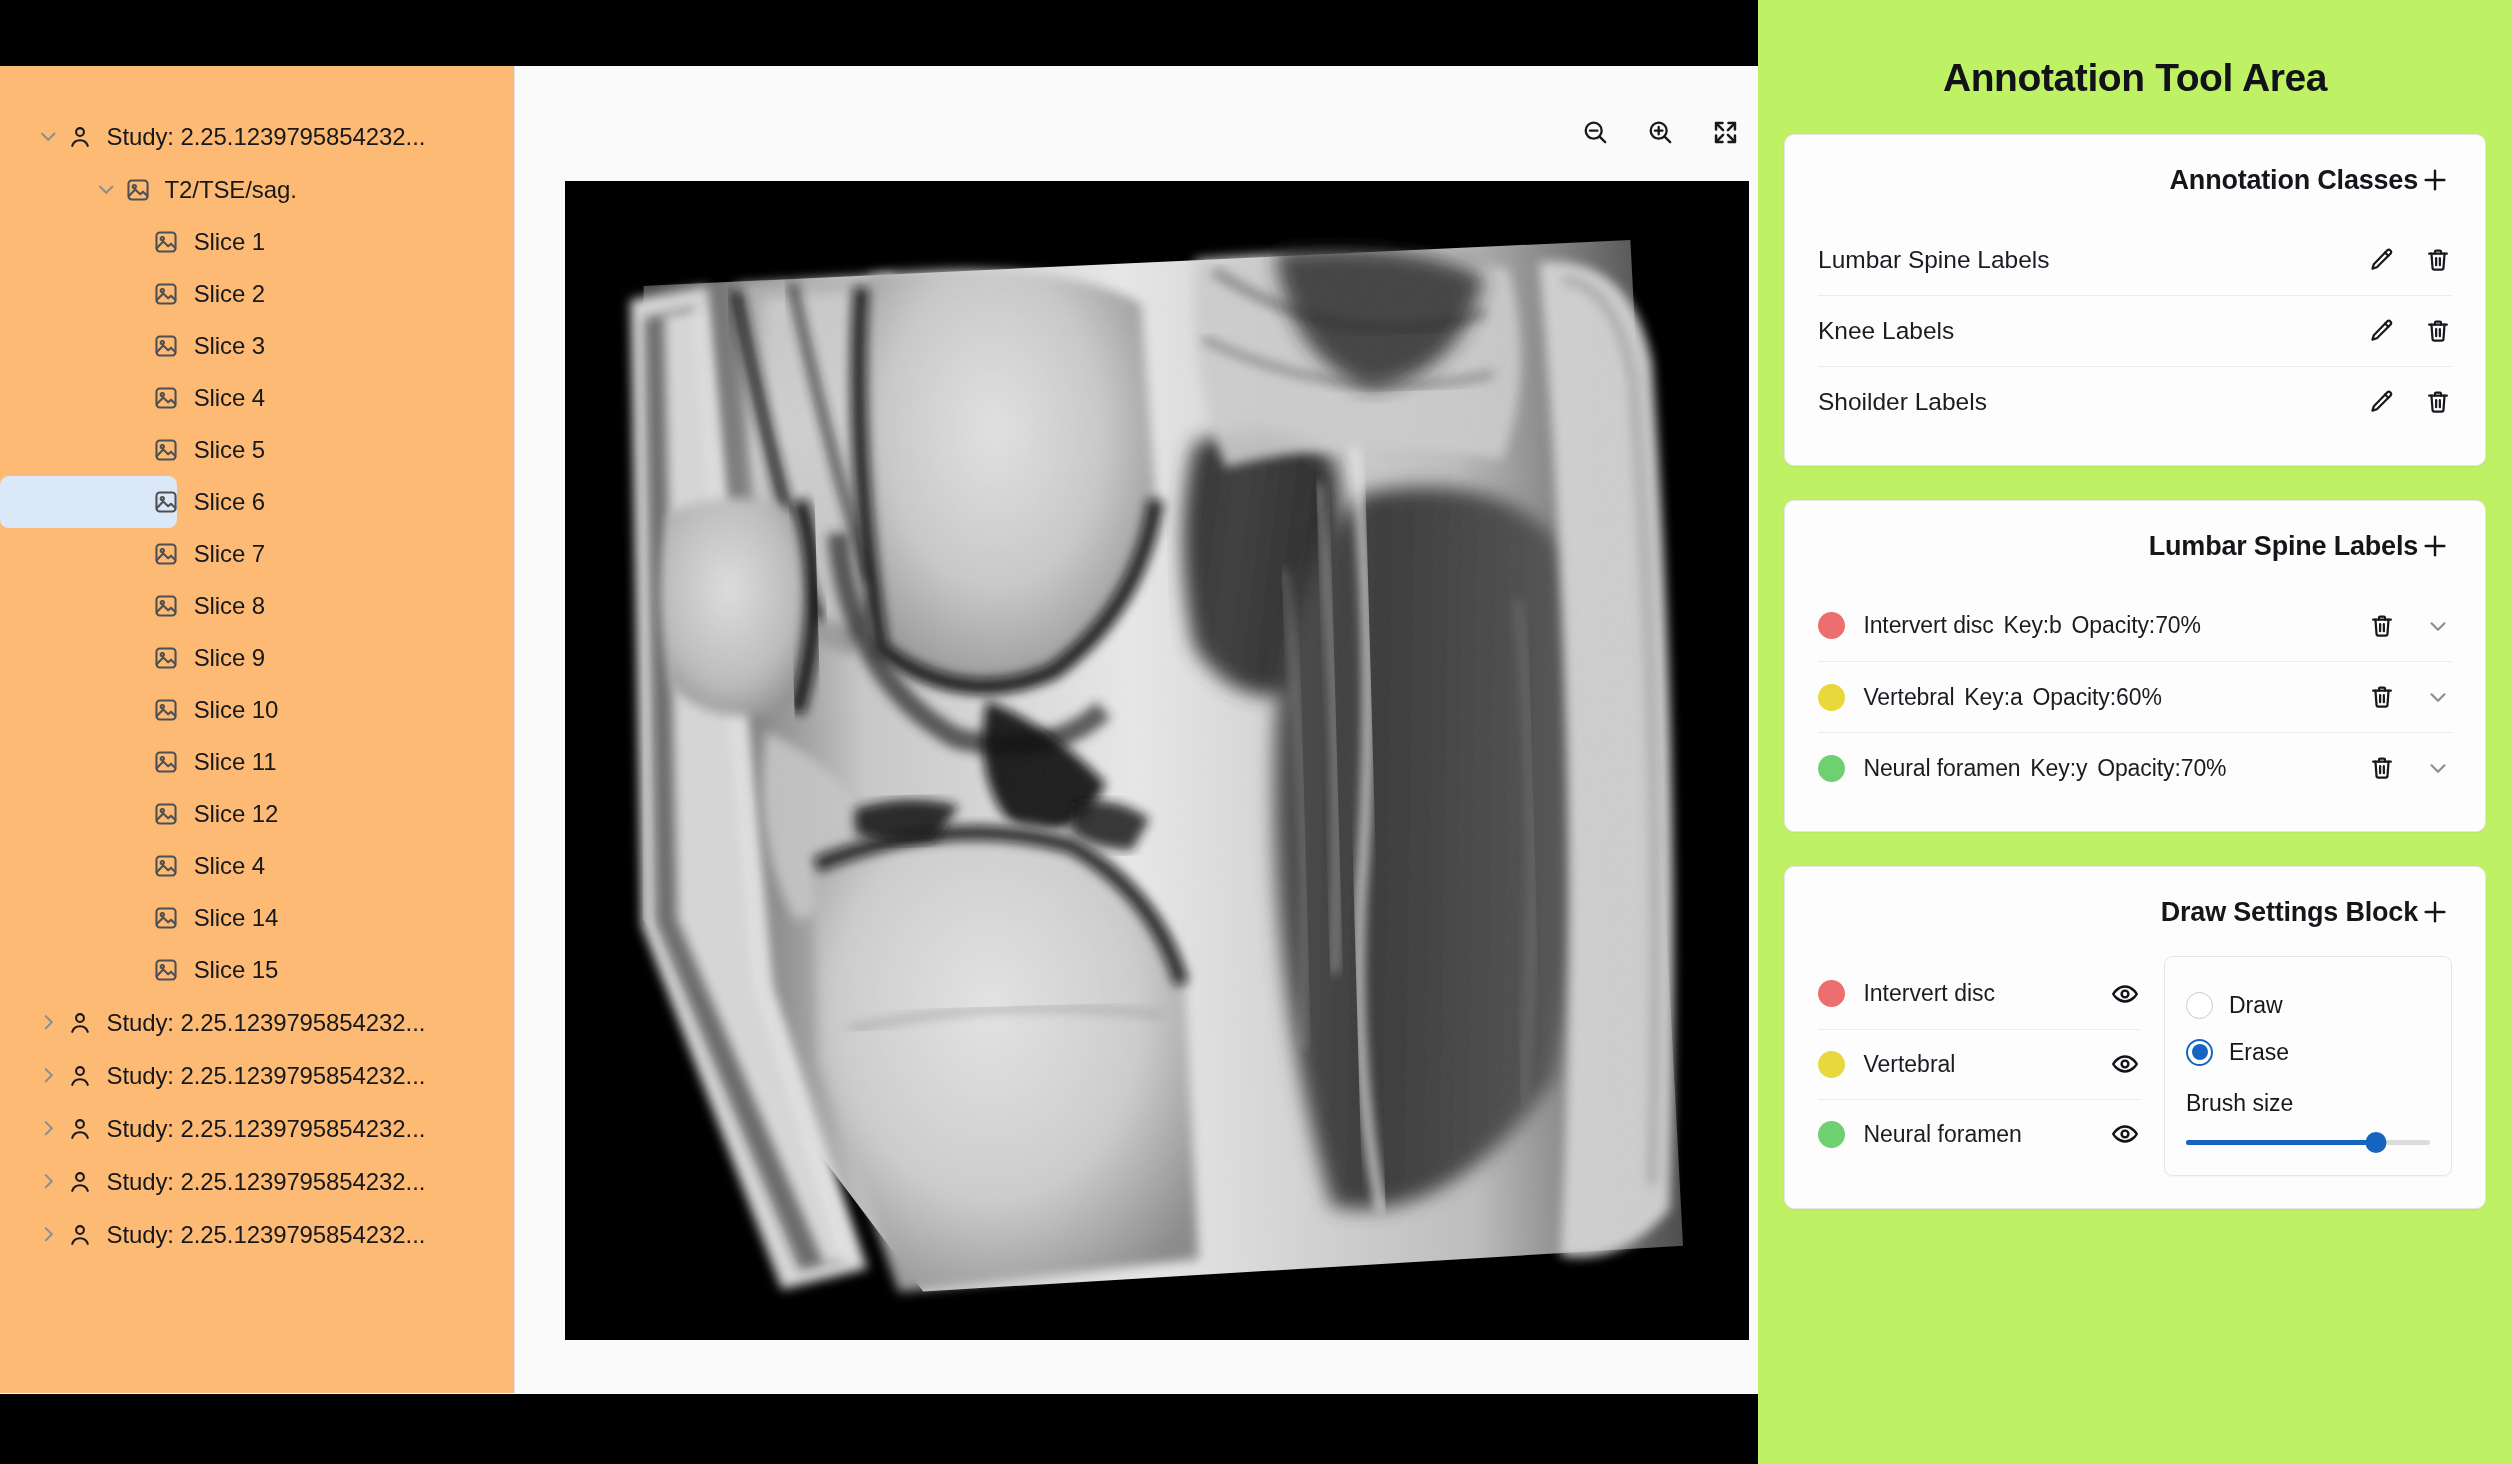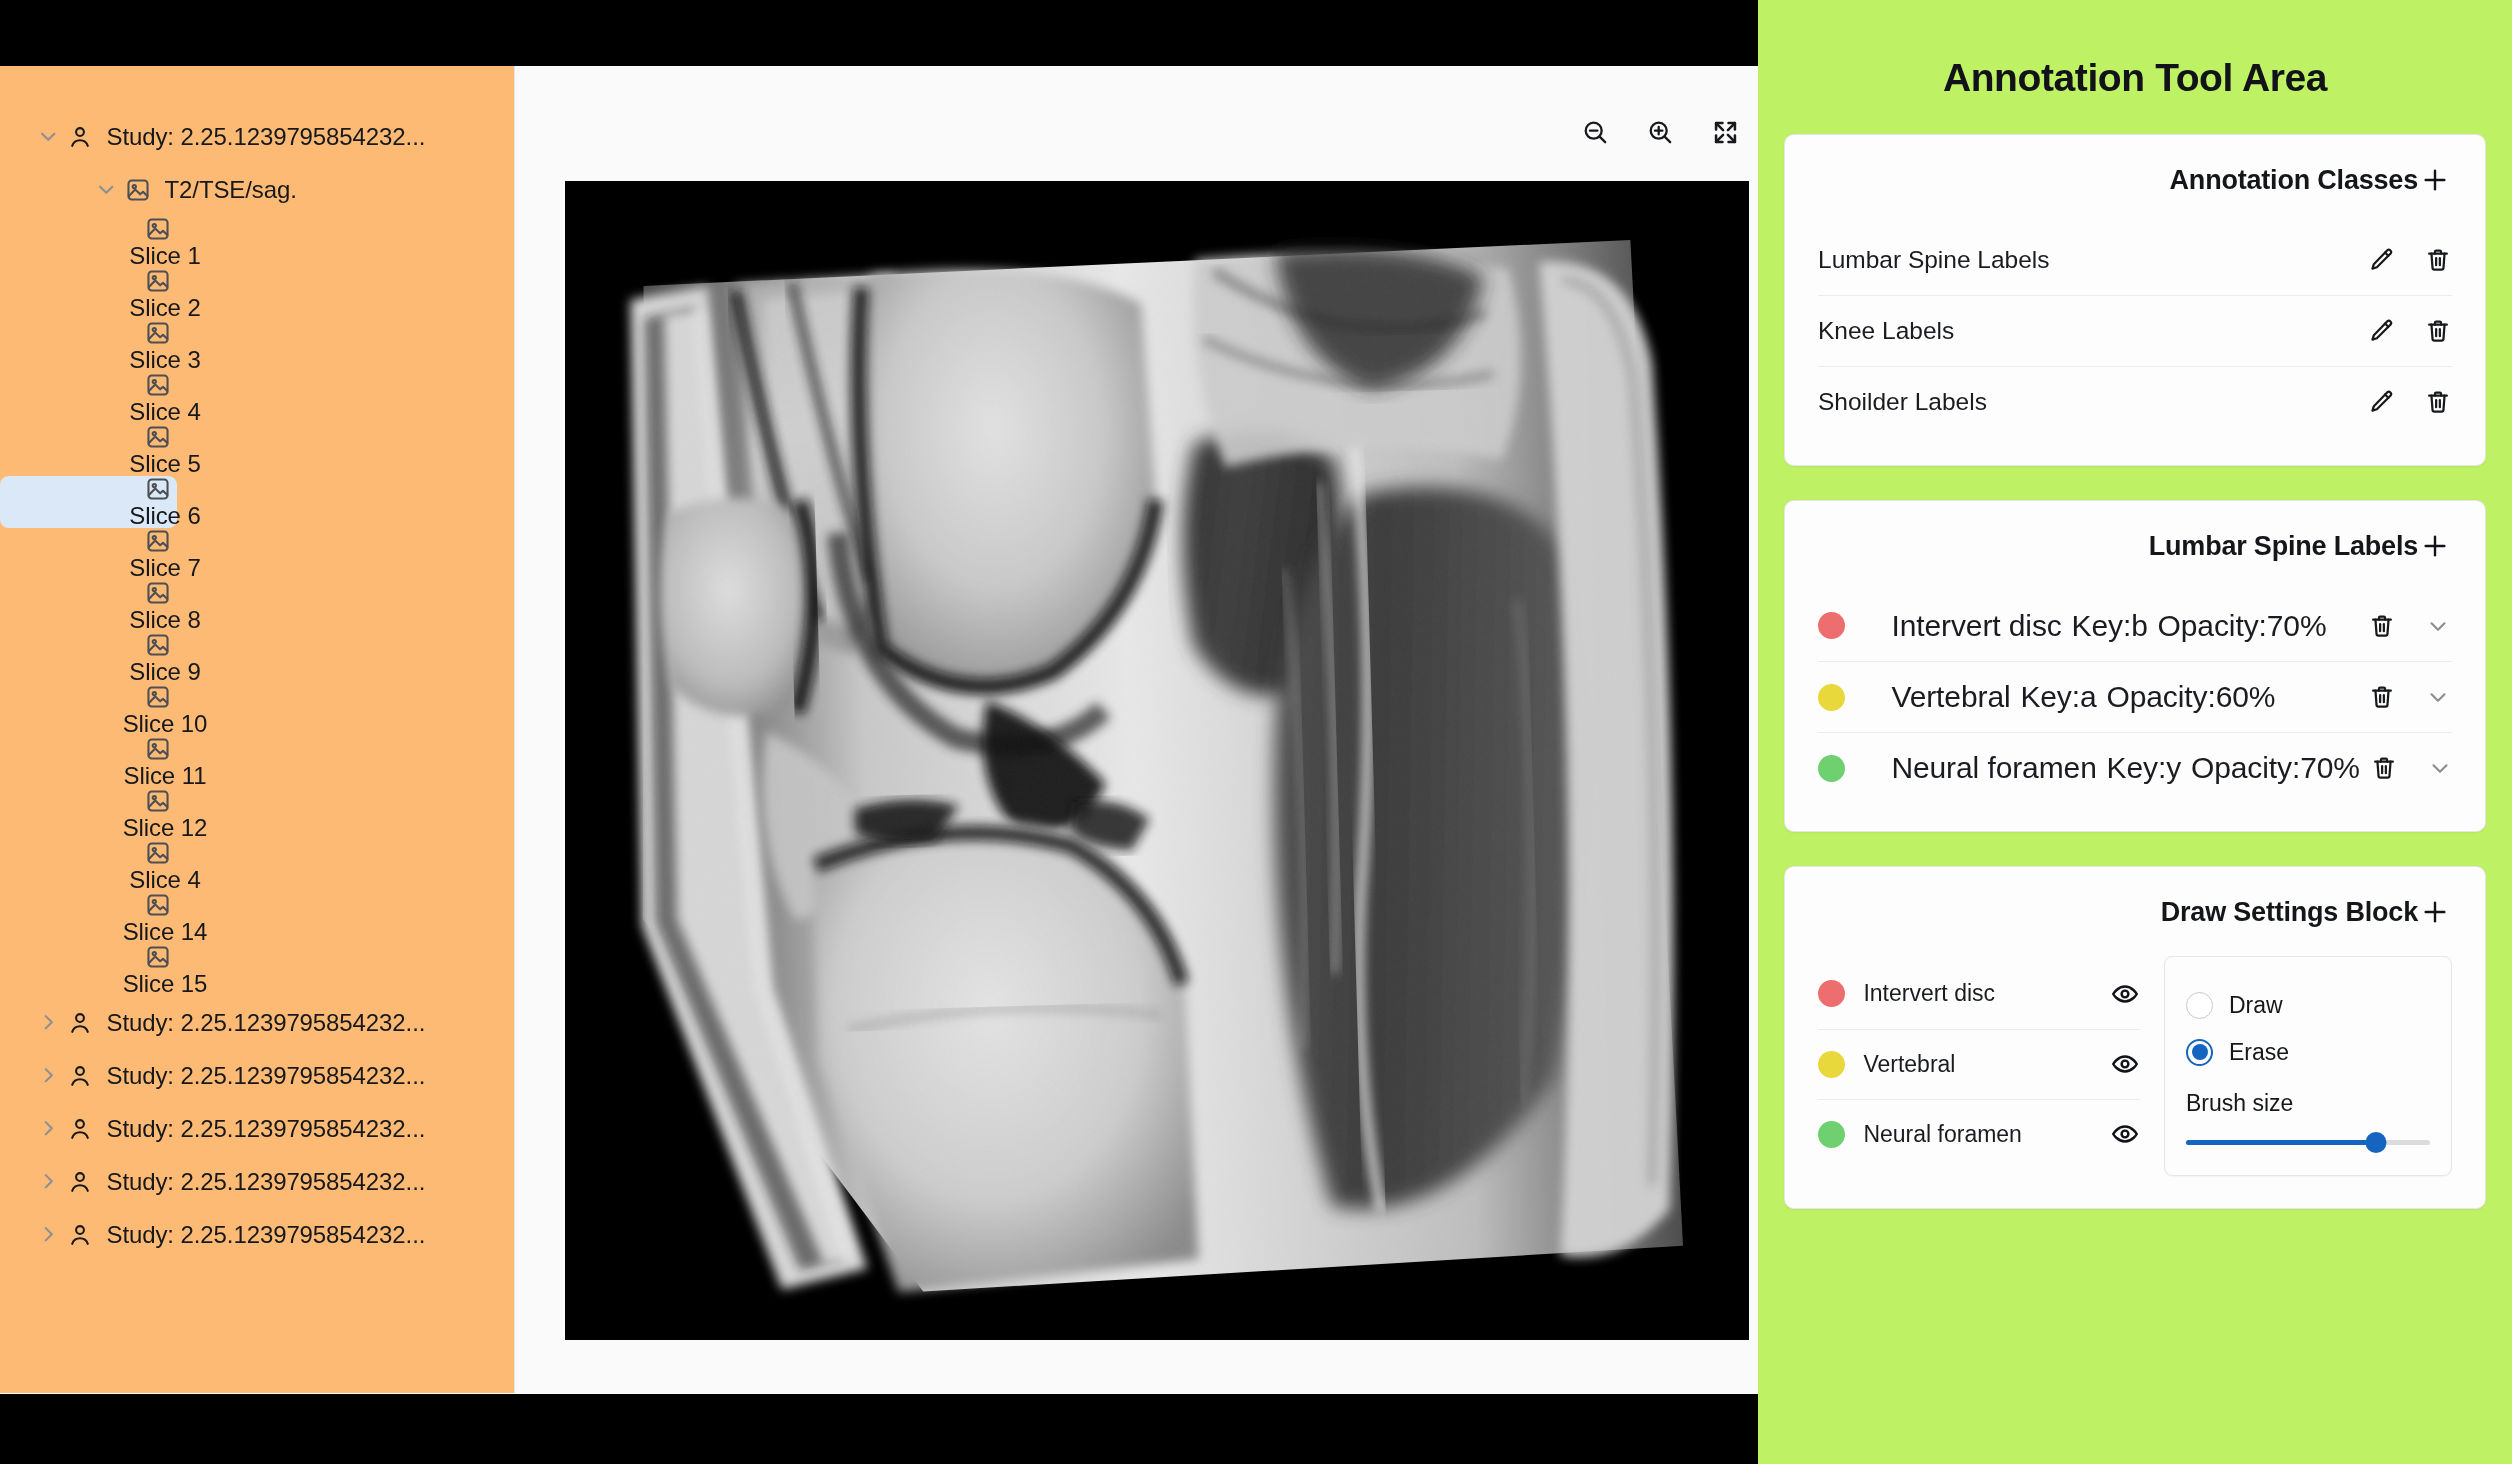--- a/index.html
+++ b/index.html
@@ -74,21 +74,20 @@
 
   
   .lvl-study  { padding-left: 29px; }
   .lvl-series { padding-left: 87px; }
   .lvl-slice  { padding-left: 153px; }
 
   .tree-row.slice-row {
     height: 52px;
     margin-right: 337px;
     border-radius: 8.6px;
-    flex-direction: column;
   }
   .tree-row.slice-row.selected {
     background: #dbe8f7;
   }
   .tree-row.slice-row .node-icon { margin-right: 14.7px; }
 
   
   #viewer {
     position: absolute;
     left: 517px;
@@ -216,26 +215,25 @@
   }
   .label-row:first-of-type { border-top: none; }
   .dot {
     width: 27px;
     height: 27px;
     border-radius: 50%;
     flex: none;
     margin-right: 18.4px;
   }
   .label-text {
-    font-size: 30px;
+    font-size: 23px;
     color: #1a1c21;
     flex: 1;
     white-space: nowrap;
     letter-spacing: -0.1px;
-    margin-left: 28px;
   }
   .label-text .seg { margin-right: 9.8px; }
 
   
   .draw-body {
     display: flex;
     align-items: flex-start;
     gap: 24.5px;
     padding-bottom: 32px;
   }

